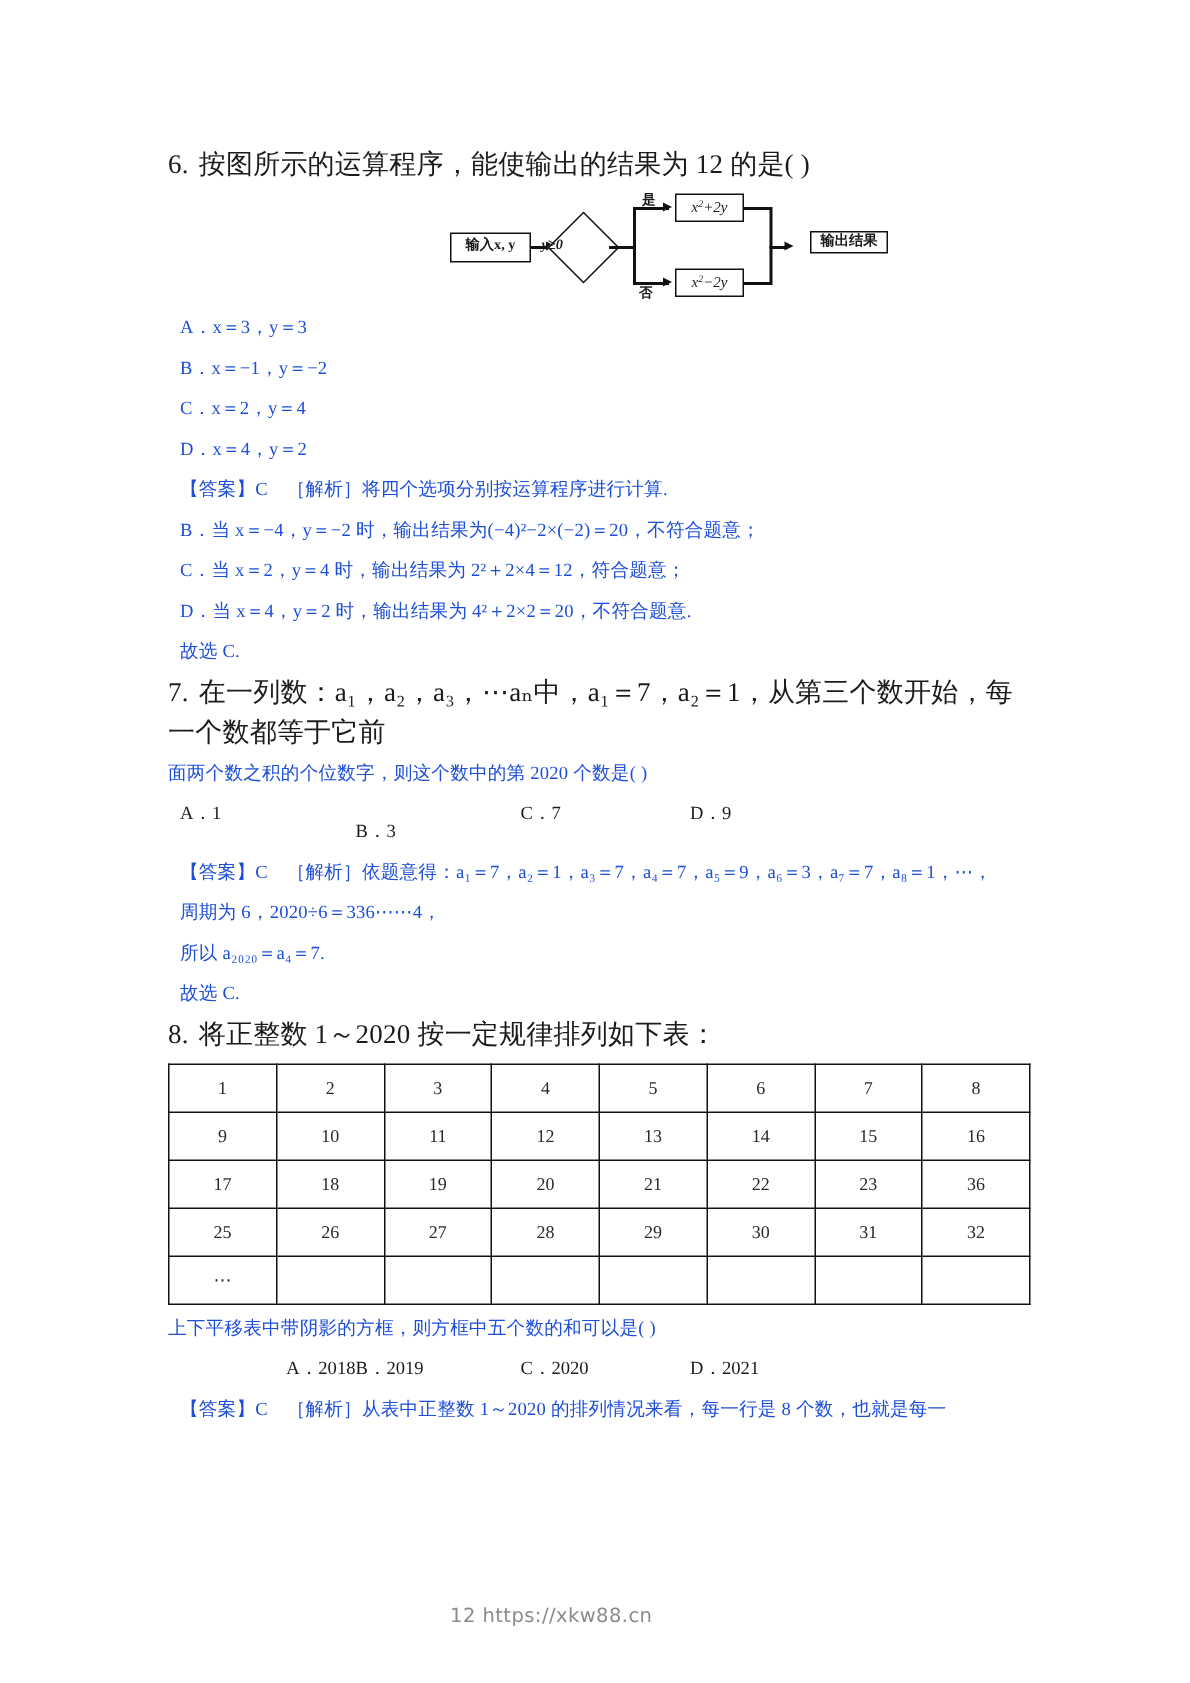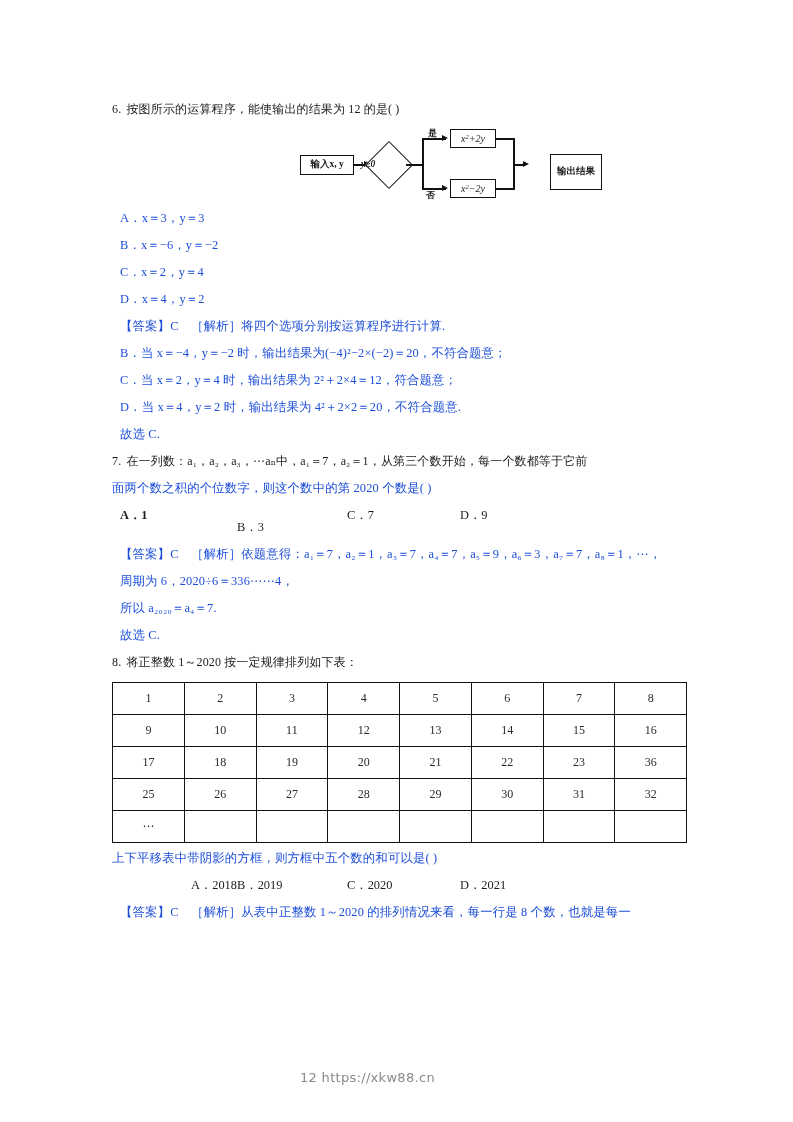--- a/index.html
+++ b/index.html
@@ -29,21 +29,21 @@
   }
   
   .line {
     font-size: 12.4px;
     line-height: 27px;
     color: #1d4ed8;
     white-space: nowrap;
     letter-spacing: 0.15px;
   }
   .qhead {
-    font-size: 12px;
+    font-size: 18px;
     line-height: 27px;
     letter-spacing: 0.15px;
   }
   .num { margin-right: 2px; }
   .indent-opt { padding-left: 8px; }
   .opts {
     display: flex;
     font-size: 12.4px;
     line-height: 27px;
     padding-left: 8px;
@@ -175,42 +175,42 @@
       <div class="fc-tag" style="left:314px; top:60px;">否</div>
       <div class="fc-box formula" style="left:338px; top:50px; width:46px; height:19px;">
         <span><span>x</span><sup>2</sup><span>−2y</span></span>
       </div>
 
       <div class="fc-hline" style="left:384px; top:9px; width:18px;"></div>
       <div class="fc-hline" style="left:384px; top:59px; width:18px;"></div>
       <div class="fc-vline" style="left:401px; top:9px; height:52px;"></div>
       <div class="fc-hline" style="left:401px; top:35px; width:12px;"></div>
       <div class="fc-arrow" style="left:411px; top:32px;"></div>
-      <div class="fc-box" style="left:438px; top:25px; width:52px; height:36px;">输出结果</div>
+      <div class="fc-box" style="left:428px; top:25px; width:52px; height:15px;">输出结果</div>
     </div>
 
     <div class="line indent-opt">A．x＝3，y＝3</div>
-    <div class="line indent-opt">B．x＝−6，y＝−2</div>
+    <div class="line indent-opt">B．x＝−1，y＝−2</div>
     <div class="line indent-opt">C．x＝2，y＝4</div>
     <div class="line indent-opt">D．x＝4，y＝2</div>
 
     <div class="line indent-opt">【答案】C　［解析］将四个选项分别按运算程序进行计算.</div>
     <div class="line indent-opt">B．当 x＝−4，y＝−2 时，输出结果为(−4)²−2×(−2)＝20，不符合题意；</div>
     <div class="line indent-opt">C．当 x＝2，y＝4 时，输出结果为 2²＋2×4＝12，符合题意；</div>
     <div class="line indent-opt">D．当 x＝4，y＝2 时，输出结果为 4²＋2×2＝20，不符合题意.</div>
     <div class="line indent-opt">故选 C.</div>
 
     <div class="qhead">
       <span class="num">7.</span>
       <span>在一列数：a₁，a₂，a₃，⋯aₙ中，a₁＝7，a₂＝1，从第三个数开始，每一个数都等于它前</span>
     </div>
     <div class="line">面两个数之积的个位数字，则这个数中的第 2020 个数是(        )</div>
 
     <div class="opts">
-      <div class="opt" style="width:117px;font-weight:bold;">A．1</div>
+      <div class="opt" style="width:117px;">A．1</div>
       <div class="opt" style="width:110px;margin-top:12px;">B．3</div>
       <div class="opt" style="width:113px;">C．7</div>
       <div class="opt">D．9</div>
     </div>
 
     <div class="line indent-opt">【答案】C　［解析］依题意得：a₁＝7，a₂＝1，a₃＝7，a₄＝7，a₅＝9，a₆＝3，a₇＝7，a₈＝1，⋯，</div>
     <div class="line indent-opt">周期为 6，2020÷6＝336⋯⋯4，</div>
     <div class="line indent-opt">所以 a₂₀₂₀＝a₄＝7.</div>
     <div class="line indent-opt">故选 C.</div>
 

